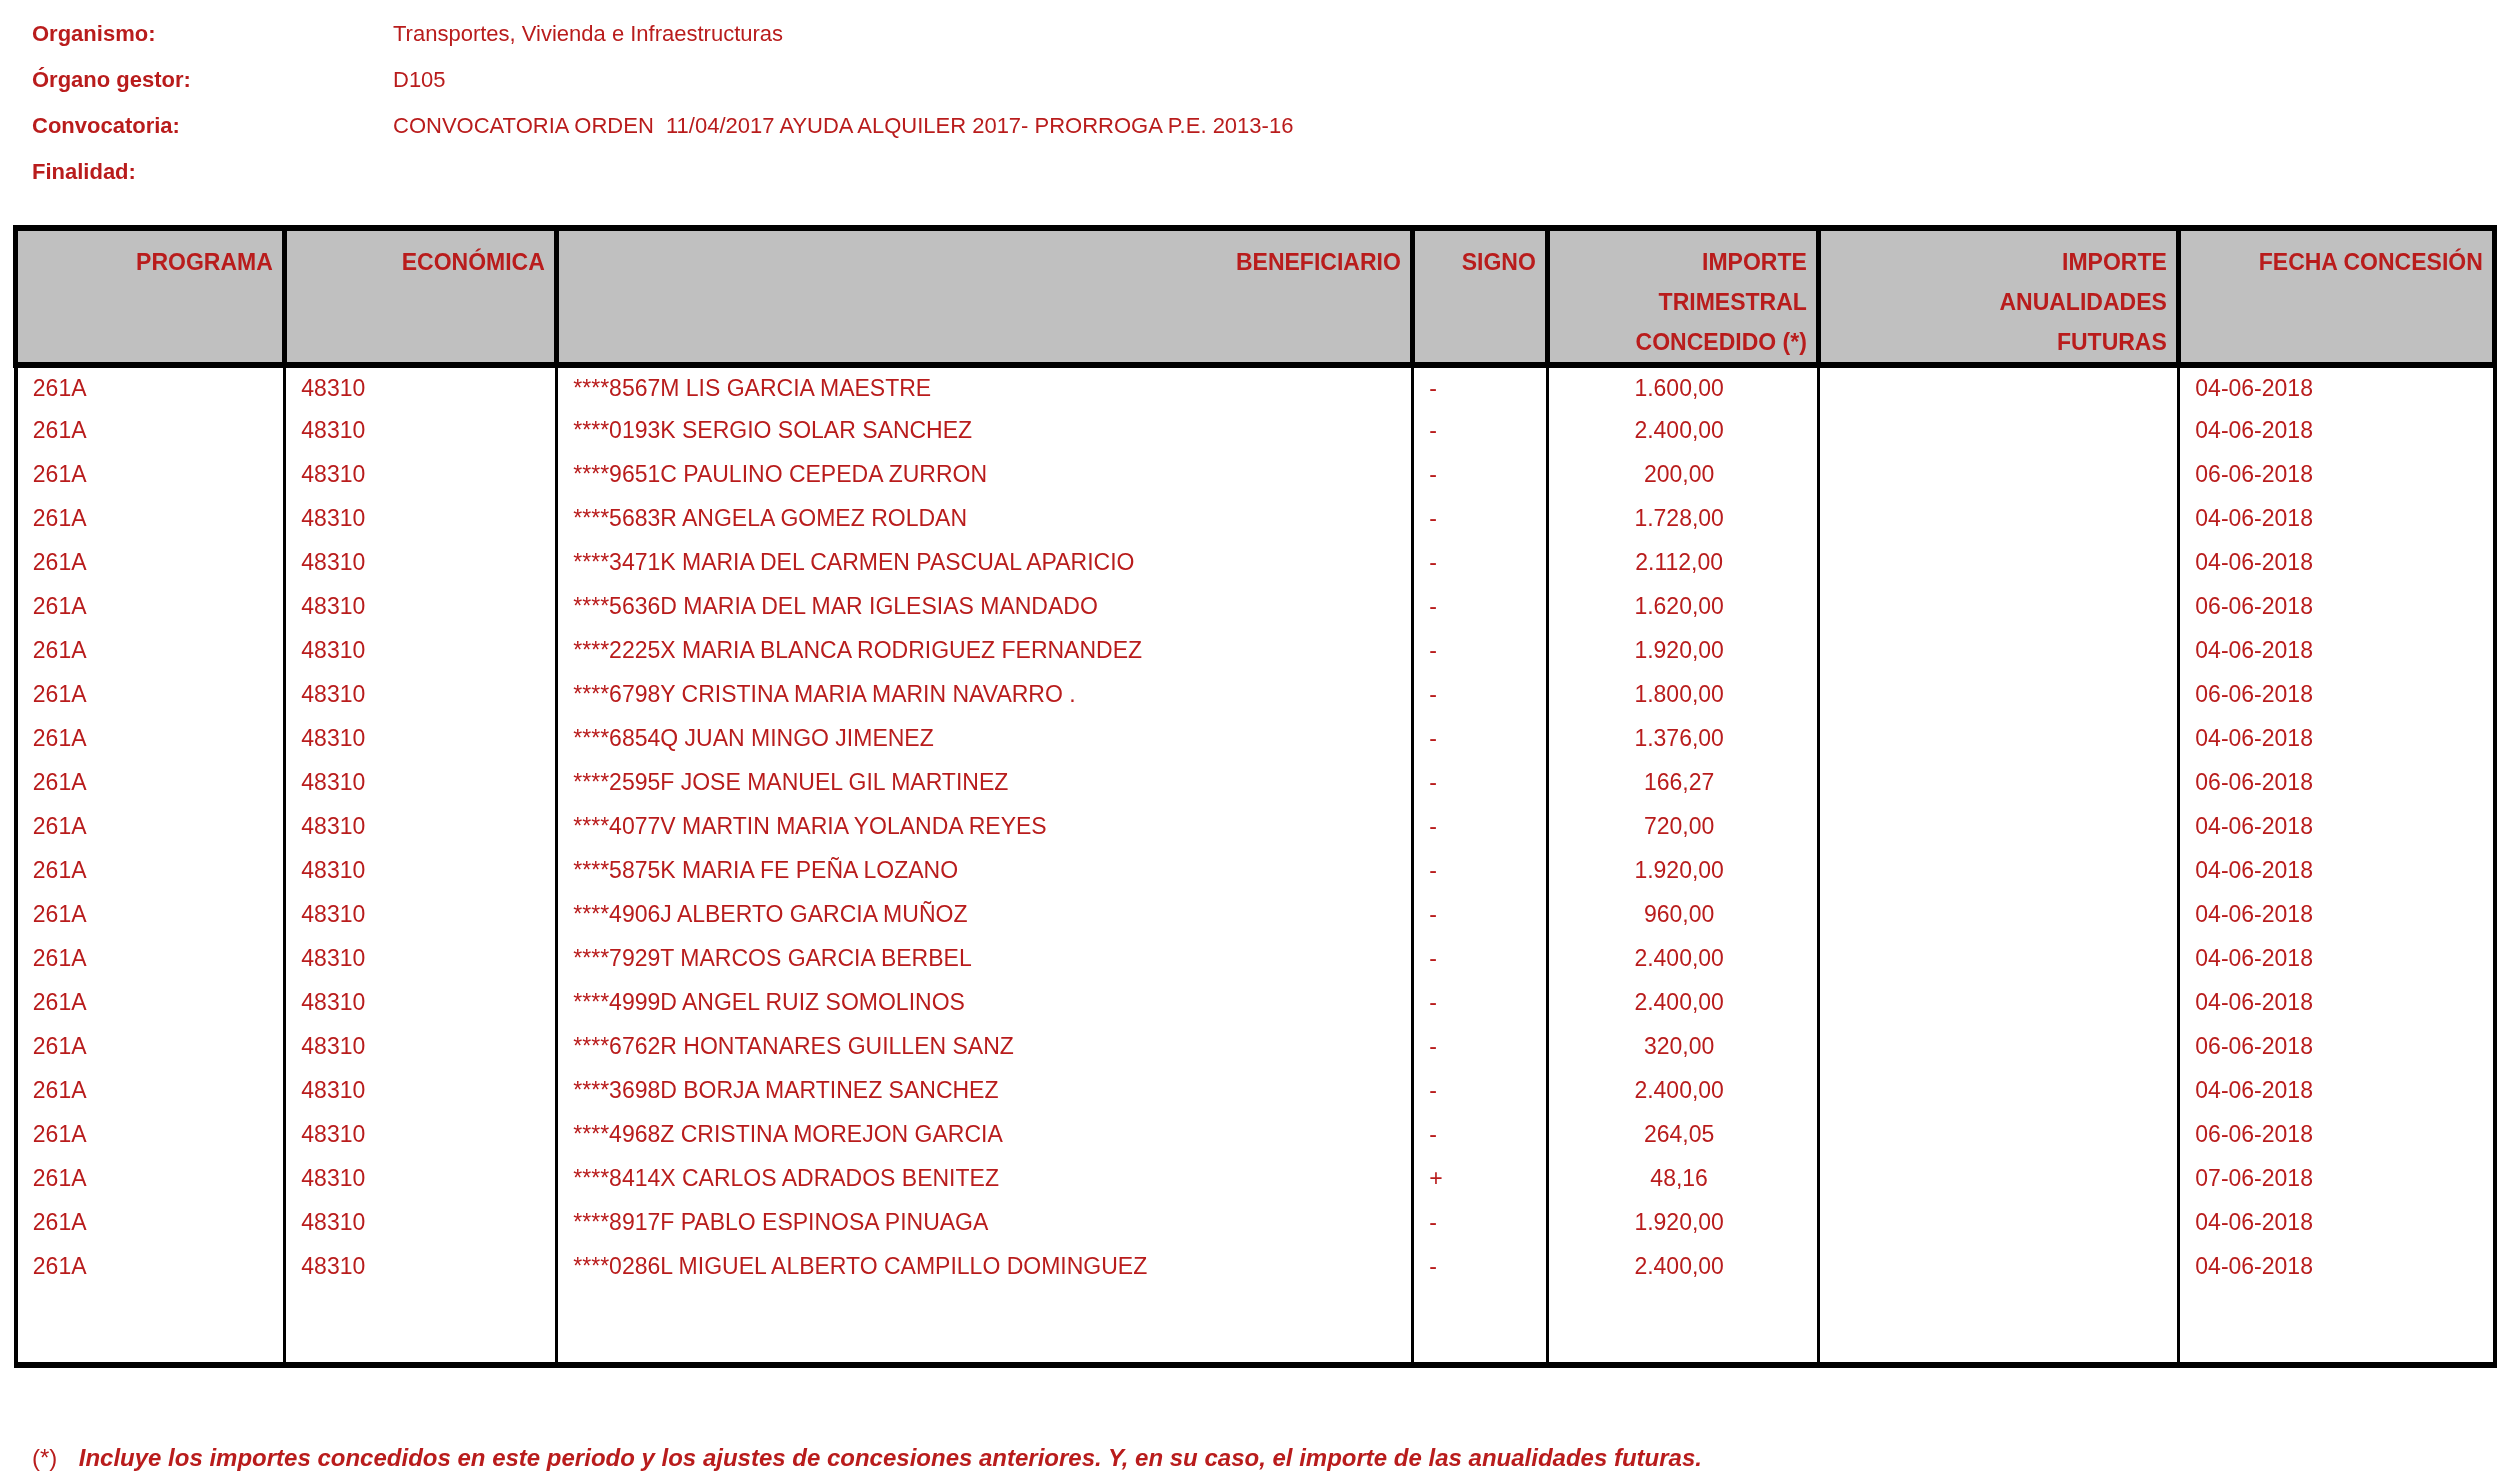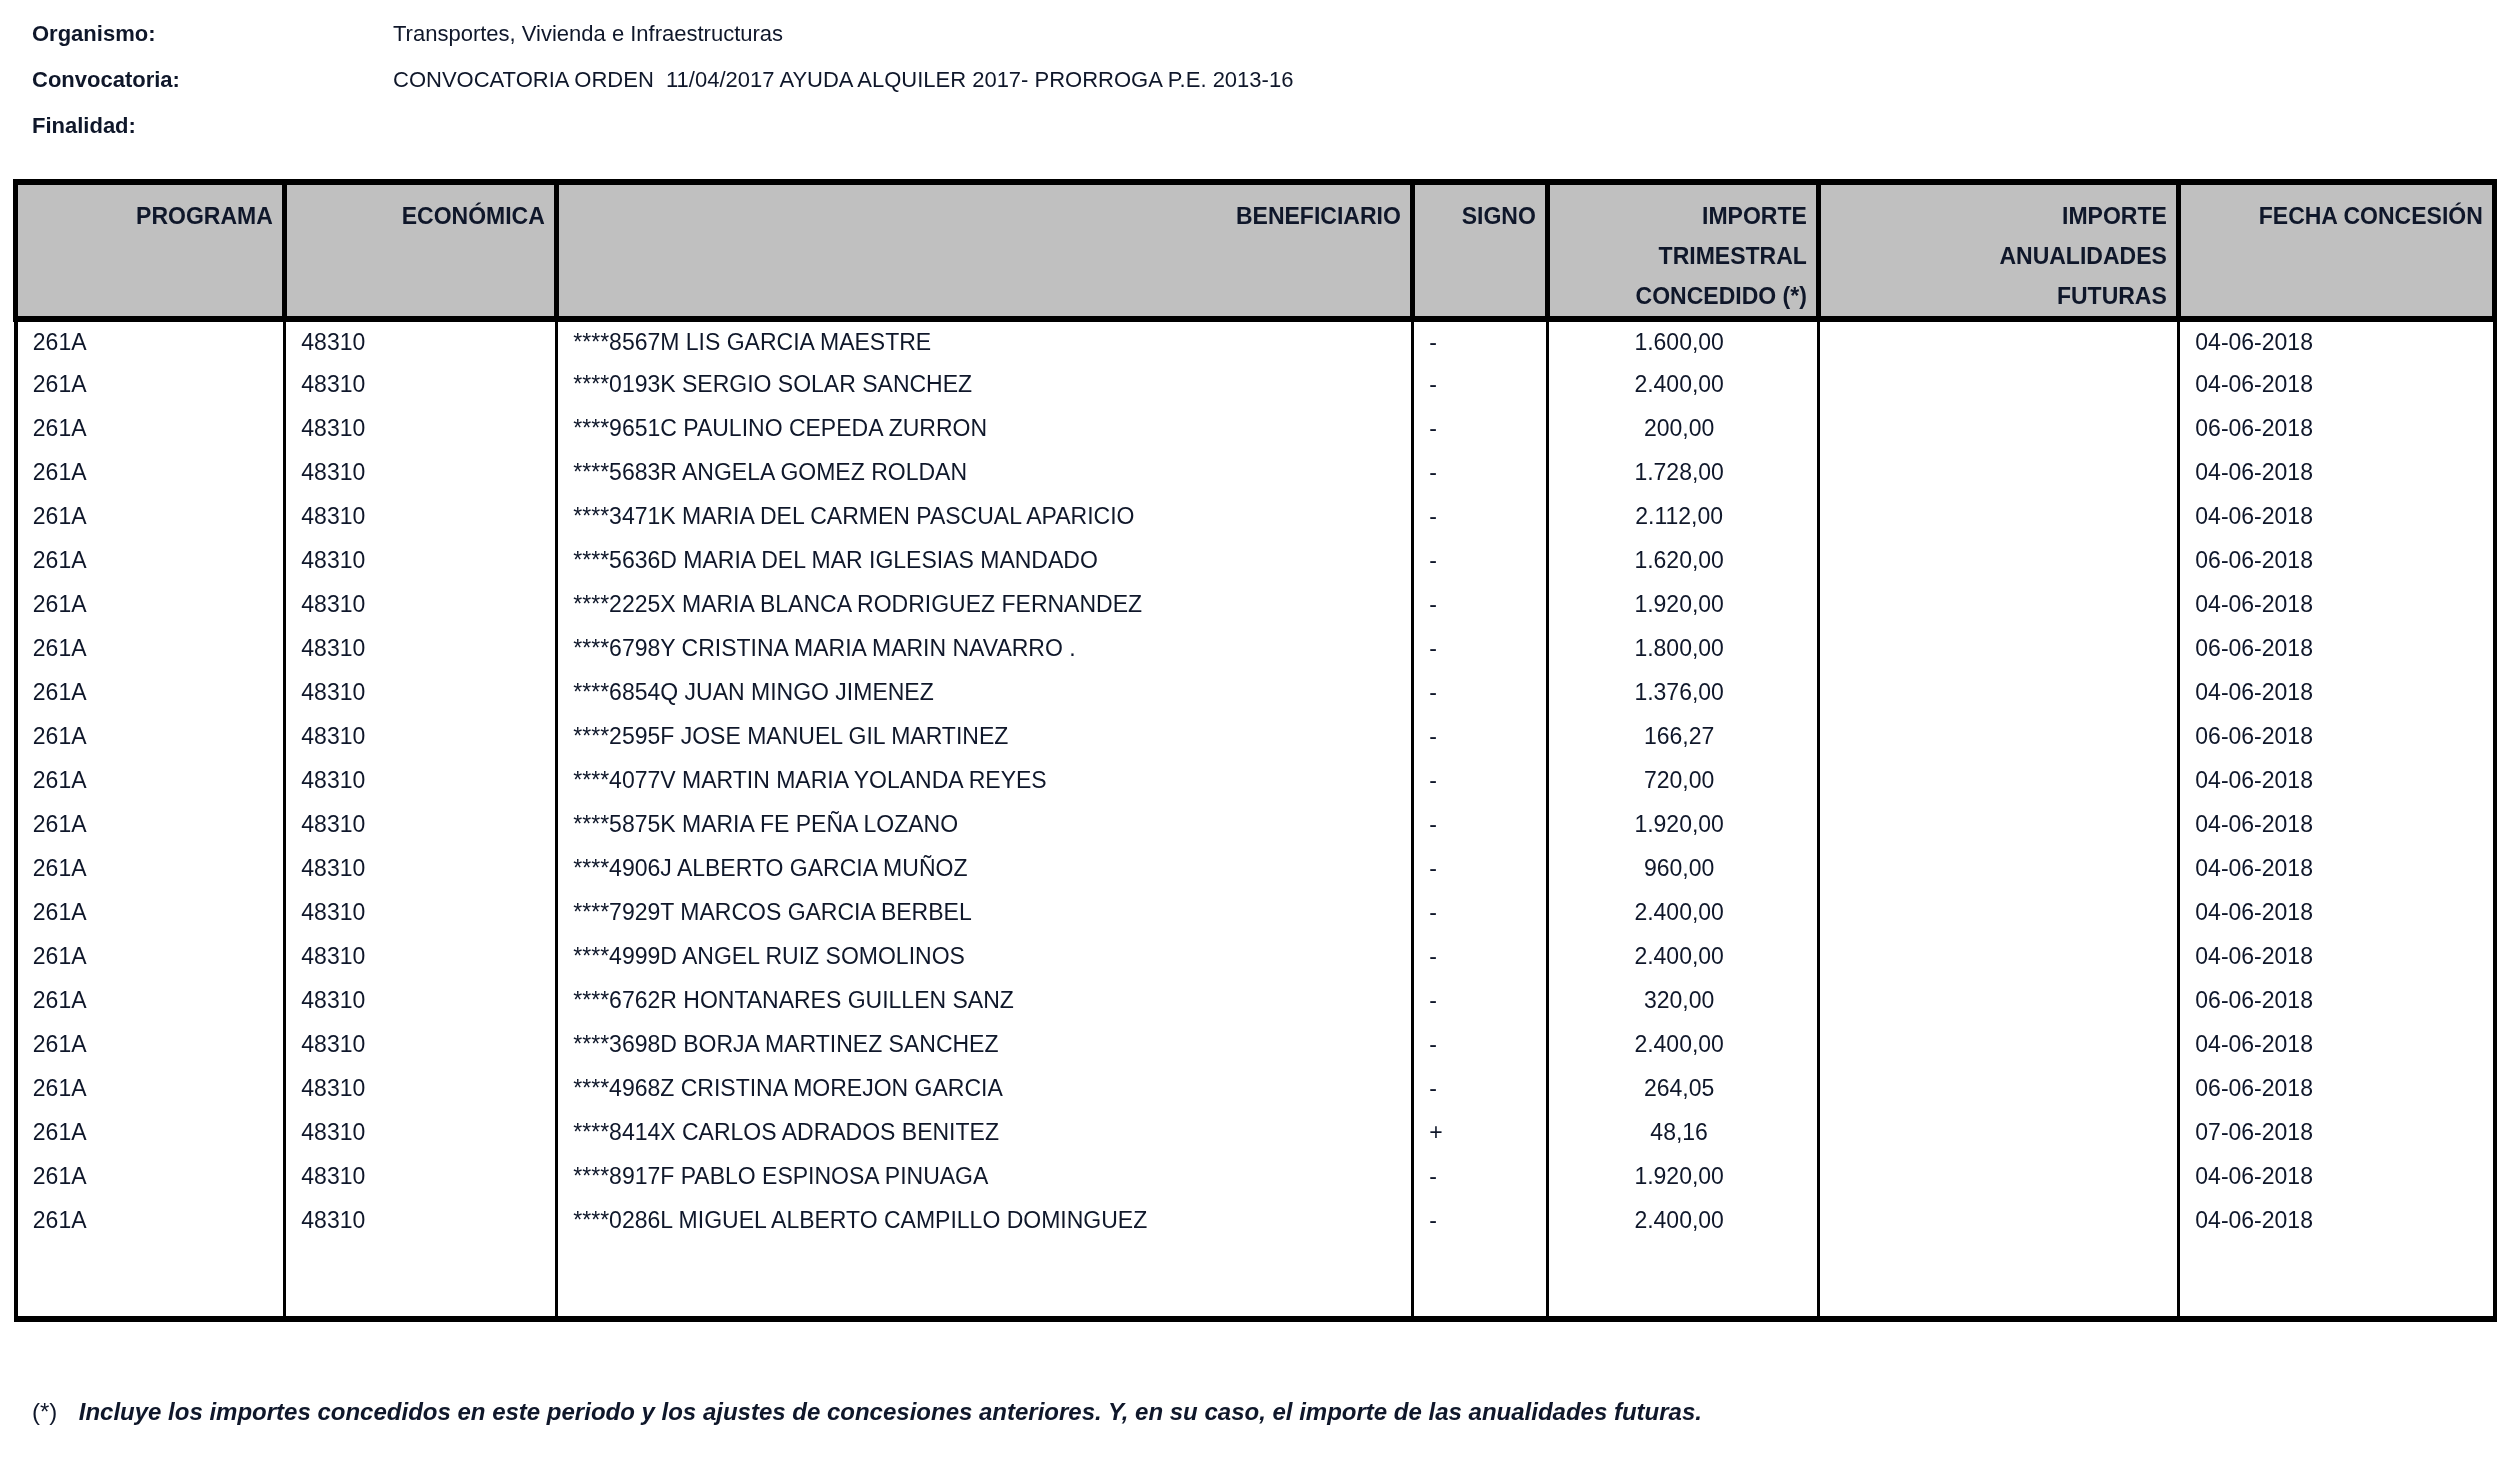--- a/index.html
+++ b/index.html
@@ -1,21 +1,21 @@
 <!DOCTYPE html>
 <html style="font-size:12.2px"><head>
 <meta charset="utf-8">
 <style>
   html, body { margin: 0; padding: 0; background: #ffffff; }
   .page {
     position: relative;
     width: 2500px;
     height: 1483px;
     background: #ffffff;
-    color: #0f172a;
+    color: #b91c1c;
     font-family: "Liberation Sans", sans-serif;
     overflow: hidden;
   }
 
   
   .info-block { padding: 10.7px 0 0 32px; }
   .info-row { display: flex; line-height: 46px; font-size: 22px; }
   .info-label { width: 361px; font-weight: bold; }
   .info-value { white-space: pre-wrap; }
 
@@ -75,20 +75,24 @@
 </style>
 </head>
 <body>
 
 <div class="page">
 
   <div class="info-block">
     <div class="info-row">
       <div class="info-label">Organismo:</div>
       <div class="info-value">Transportes, Vivienda e Infraestructuras</div>
+    </div>
+    <div class="info-row">
+      <div class="info-label">Órgano gestor:</div>
+      <div class="info-value">D105</div>
     </div>
     <div class="info-row">
       <div class="info-label">Convocatoria:</div>
       <div class="info-value">CONVOCATORIA ORDEN  11/04/2017 AYUDA ALQUILER 2017- PRORROGA P.E. 2013-16</div>
     </div>
     <div class="info-row">
       <div class="info-label">Finalidad:</div>
     </div>
   </div>
 

